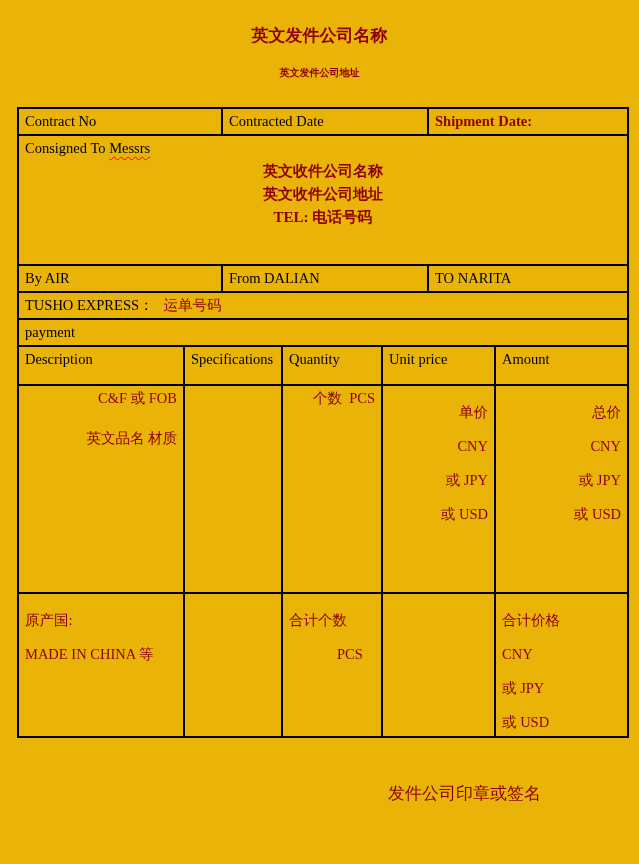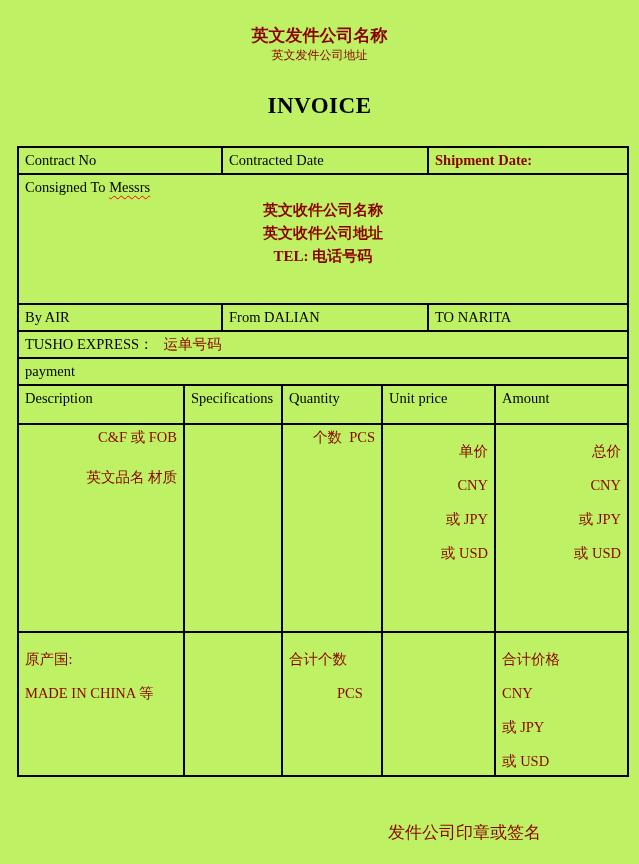--- a/index.html
+++ b/index.html
@@ -1,30 +1,30 @@
 <!DOCTYPE html>
 <html><head>
 <meta charset="utf-8">
 <style>
   * { margin:0; padding:0; box-sizing:border-box; }
   body { background:#ffffff; }
   .page {
     position:relative;
     width:639px; height:864px;
-    background:#bef264;
+    background:#eab308;
     font-family:"Liberation Serif","DejaVu Serif",serif;
     color:#000000;
     overflow:hidden;
   }
   .red   { color:#8b0000; }
   .bold  { font-weight:bold; }
 
   
   .hdr-name    { padding-top:24px; text-align:center; font-size:17px; font-weight:bold; color:#8b0000; }
-  .hdr-addr    {  text-align:center; font-size:12px; font-weight:normal; color:#8b0000; }
+  .hdr-addr    { margin-top:19px;  text-align:center; font-size:10px; font-weight:bold; color:#8b0000; }
   .hdr-contact { margin-top:16px;  text-align:center; font-size:14px; color:#8b0000; white-space:pre-wrap; }
   .doc-title   { margin-top:29px;  text-align:center; font-size:23px; font-weight:bold; letter-spacing:0.5px; color:#000; }
 
   
   table.tbl { border-collapse:collapse; table-layout:fixed; margin-left:17px; }
   table.tbl td {
     border:2px solid #000;
     vertical-align:top;
     padding:3px 6px;
     font-size:14.5px;
@@ -57,21 +57,20 @@
   
   .signature { margin-top:44px; margin-left:388px; font-size:17px; color:#8b0000; }
 </style>
 </head>
 <body>
 
 <div class="page">
 
   <div class="hdr-name">英文发件公司名称</div>
   <div class="hdr-addr">英文发件公司地址</div>
-  <div class="doc-title">INVOICE</div>
 
   <table class="tbl tbl-a">
     <colgroup>
         <col style="width:204px">
         <col style="width:206px">
         <col style="width:200px">
       </colgroup>
     <tbody>
       <tr class="r-contract">
         <td>Contract No</td>

